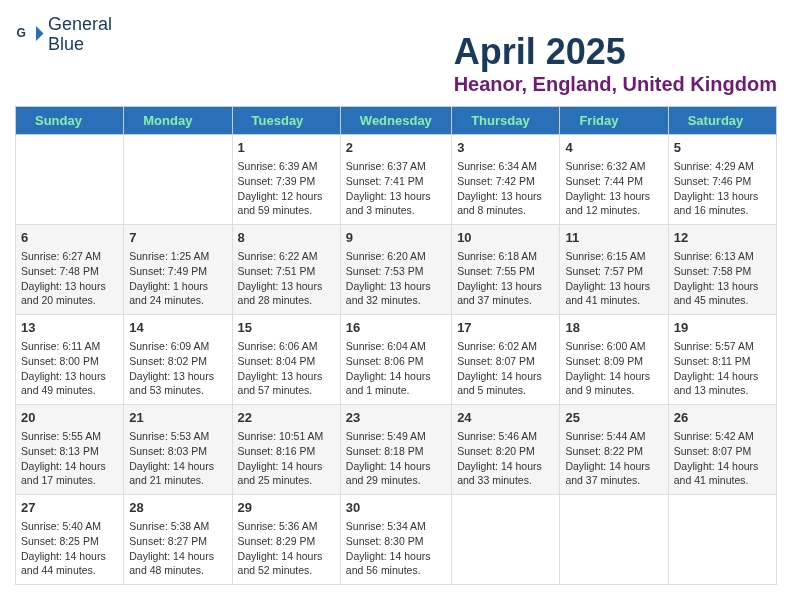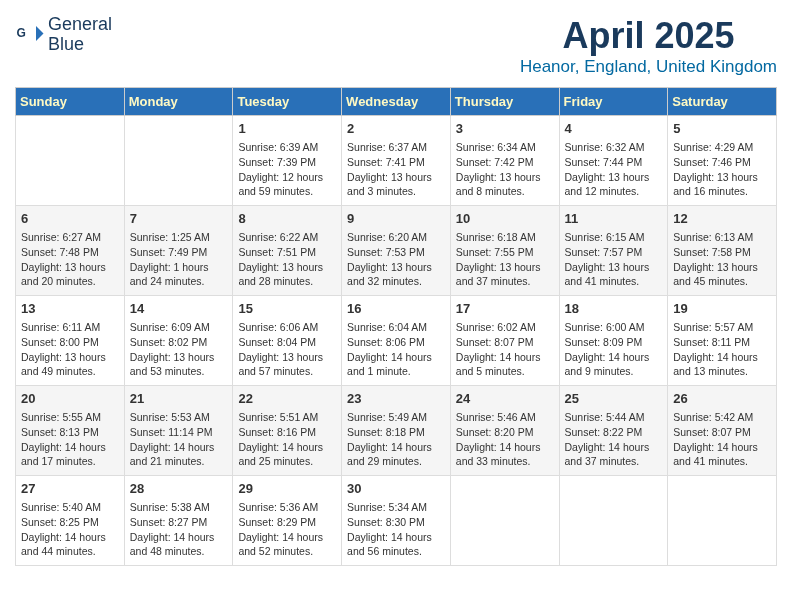--- a/index.html
+++ b/index.html
@@ -25,40 +25,42 @@
       font-weight: normal;
       color: #1a3a5c;
       line-height: 1.1;
     }
     .logo-icon {
       width: 30px;
       height: 30px;
       margin-right: 3px;
     }
     .title-block {
-      text-align: center;
+      text-align: left;
+      margin-top: 16px;
     }
     .month-title {
       font-size: 36px;
       font-weight: bold;
       color: #1a3a5c;
     }
     .location {
-      font-size: 17px;
-      color: #0369a1;
+      font-size: 20px;
+      color: #701a75;
+      font-weight: bold;
     }
     .calendar {
       width: 100%;
       border-collapse: collapse;
       font-size: 11px;
     }
     .calendar th {
       background-color: #2970b8;
-      color: #fef9c3;
-      padding: 6px 4px;
+      color: #86efac;
+      padding: 6px 19px;
       text-align: left;
       font-size: 13px;
       font-weight: bold;
       border: 1px solid #ccc;
     }
     .calendar td {
       vertical-align: top;
       padding: 4px 5px;
       border: 1px solid #ddd;
       width: 108px;
@@ -242,26 +244,26 @@
       <tr>
         <td>
           <span class="day-number">20</span>
           <div>Sunrise: 5:55 AM</div>
           <div>Sunset: 8:13 PM</div>
           <div>Daylight: 14 hours and 17 minutes.</div>
         </td>
         <td>
           <span class="day-number">21</span>
           <div>Sunrise: 5:53 AM</div>
-          <div>Sunset: 11:14 PM</div>
+          <div>Sunset: 8:03 PM</div>
           <div>Daylight: 14 hours and 21 minutes.</div>
         </td>
         <td>
           <span class="day-number">22</span>
-          <div>Sunrise: 5:51 AM</div>
+          <div>Sunrise: 10:51 AM</div>
           <div>Sunset: 8:16 PM</div>
           <div>Daylight: 14 hours and 25 minutes.</div>
         </td>
         <td>
           <span class="day-number">23</span>
           <div>Sunrise: 5:49 AM</div>
           <div>Sunset: 8:18 PM</div>
           <div>Daylight: 14 hours and 29 minutes.</div>
         </td>
         <td>

